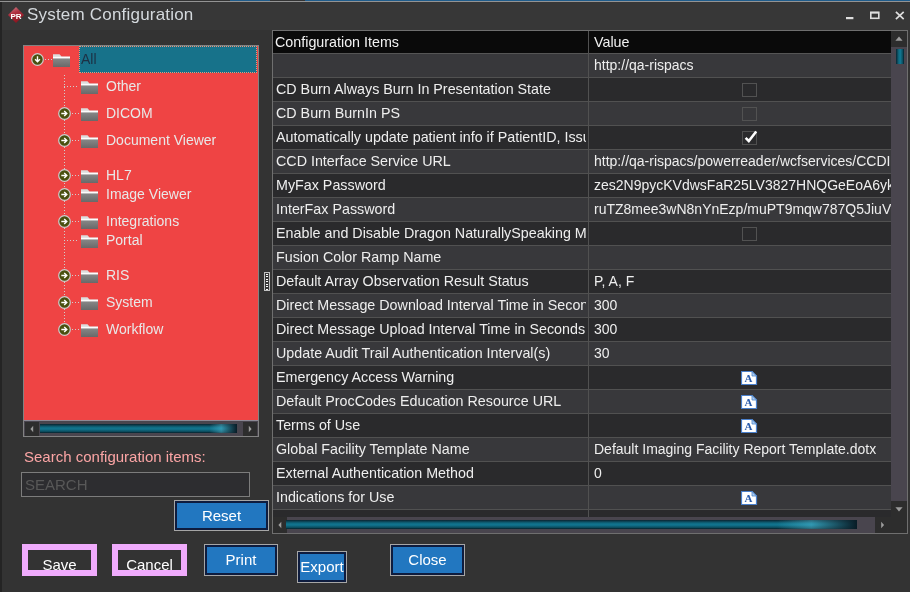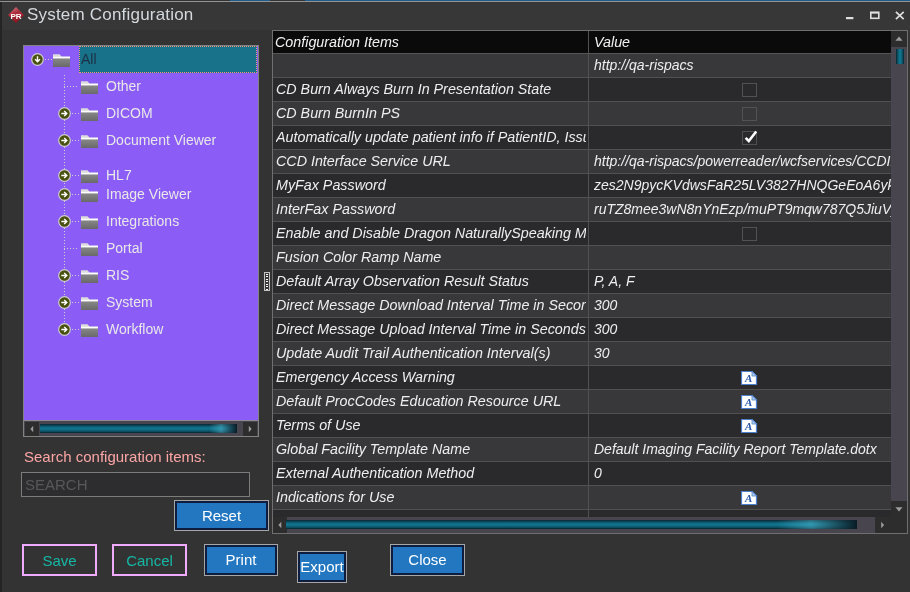--- a/index.html
+++ b/index.html
@@ -13,54 +13,54 @@
 #rowgray { position:absolute; top:1px; left:0; width:910px; height:1px; background:#939393; }
 #leftedge { position:absolute; top:2px; left:0; width:2px; height:590px; background:#242424; }
 
 
 #titlebar { position:absolute; top:2px; left:2px; width:908px; height:28px; background:#373737; }
 #title { position:absolute; left:27px; top:5px; font-size:17px; color:#d4d9dd; letter-spacing:0.2px; }
 #appicon { position:absolute; left:7px; top:6px; }
 .winctl { position:absolute; }
 
 
-#tree { position:absolute; left:23px; top:45px; width:236px; height:392px; background:#8b5cf6; border:1px solid #828282; }
+#tree { position:absolute; left:23px; top:45px; width:236px; height:392px; background:#ef4444; border:1px solid #828282; }
 .trow { position:absolute; left:0; height:27px; width:234px; }
 .tsel { position:absolute; left:55px; top:0; right:1px; height:27px; background:#17728a; border:1px dotted #ef9679; }
 .tlabel { position:absolute; top:5px; font-size:14px; color:#e8e8e8; }
 .texp { position:absolute; top:7px; }
 .tfold { position:absolute; top:5px; }
 .hdots { position:absolute; height:1px; background-image:repeating-linear-gradient(to right,#cfcfcf 0 1px,transparent 1px 3px); }
 .vdots { position:absolute; width:1px; background-image:repeating-linear-gradient(to bottom,#cfcfcf 0 1px,transparent 1px 3px); }
 
 
 .sbtrack { background:#49454e; }
 .sbbtn { position:absolute; background:#2d2d2d; }
 .thumbh { background:
   linear-gradient(to right, rgba(0,0,0,0) 0 86%, rgba(100,210,235,0.38) 92%, #081c26 100%),
   linear-gradient(to bottom, #0a2430, #0f6a81 35%, #117691 55%, #0b4b5c 85%, #071d27);
 }
 #treehs { position:absolute; left:24px; top:420px; width:234px; height:16px; background:#49454e; border-top:1px solid #8d8995; }
-#tablewrap { position:absolute; left:272px; top:30px; width:636px; height:504px; border:1px solid #6f6f6f; background:#2a2a2c;font-style:italic; }
+#tablewrap { position:absolute; left:272px; top:30px; width:636px; height:504px; border:1px solid #6f6f6f; background:#2a2a2c; }
 
 
 #thead { position:absolute; left:0; top:0; width:618px; height:23px; background:#0a0a0a; border-bottom:1px solid #555; color:#f2f2f2; font-size:14.3px; }
 .hcell { position:absolute; top:3px; }
 .row { position:absolute; left:0; width:618px; height:24px; border-bottom:1px solid #515151; font-size:14.3px; color:#eeeeee; }
 .odd { background:#38383b; }
 .even { background:#2a2a2c; }
 .c1 { position:absolute; left:3px; top:3px; width:310px; white-space:nowrap; overflow:hidden; }
 .c2 { position:absolute; left:321px; top:3px; width:297px; white-space:nowrap; overflow:hidden; font-size:14px; }
 .coldiv { position:absolute; left:315px; top:0; width:1px; height:486px; background:#515151; }
 .cbx { position:absolute; left:469px; top:5px; width:15px; height:14px; border:1px solid #525252; }
 
 
 .btn { position:absolute; font-size:15px; text-align:center; }
 .btn-blue { background:#2277c0; border:1px solid #a6a6a6; box-shadow: inset 0 0 0 2px #0e1c3e; color:#ffffff; }
-.btn-dis { background:#333333; border:2px solid #f0abfc; color:#14b8a6; }
+.btn-dis { background:#333333; border:6px solid #f0abfc; color:#ffffff; }
 
 #searchlabel { position:absolute; left:24px; top:448px; font-size:15px; color:#fca5a5; }
 #searchbox { position:absolute; left:21px; top:472px; width:229px; height:25px; background:#2d2d30; border:1px solid #7c7c7c; color:#585858; font-size:15px; padding:3px 0 0 3px; }
 </style>
 </head>
 <body>
 <div id="rowblue">
     <div class="b" style="left:230px;width:40px;"></div>
     <div class="b" style="left:305px;width:605px;"></div>
   </div>
@@ -181,21 +181,21 @@
   <div class="trow" style="top:162px;">
     <svg class="texp" style="left:34px;" width="13" height="13">
         <use href="#expR"></use>
       </svg>
     <div class="hdots" style="left:48px;top:13px;width:7px;"></div>
     <svg class="tfold" style="left:56px;" width="19" height="16">
         <use href="#folder"></use>
       </svg>
     <div class="tlabel" style="left:82px;">Integrations</div>
   </div>
-  <div class="trow" style="top:189px;padding-left:20px;">
+  <div class="trow" style="top:181px;padding-left:20px;">
     <div class="hdots" style="left:40px;top:13px;width:15px;"></div>
     <svg class="tfold" style="left:56px;" width="19" height="16">
         <use href="#folder"></use>
       </svg>
     <div class="tlabel" style="left:82px;">Portal</div>
   </div>
   <div class="trow" style="top:216px;">
     <svg class="texp" style="left:34px;" width="13" height="13">
         <use href="#expR"></use>
       </svg>

